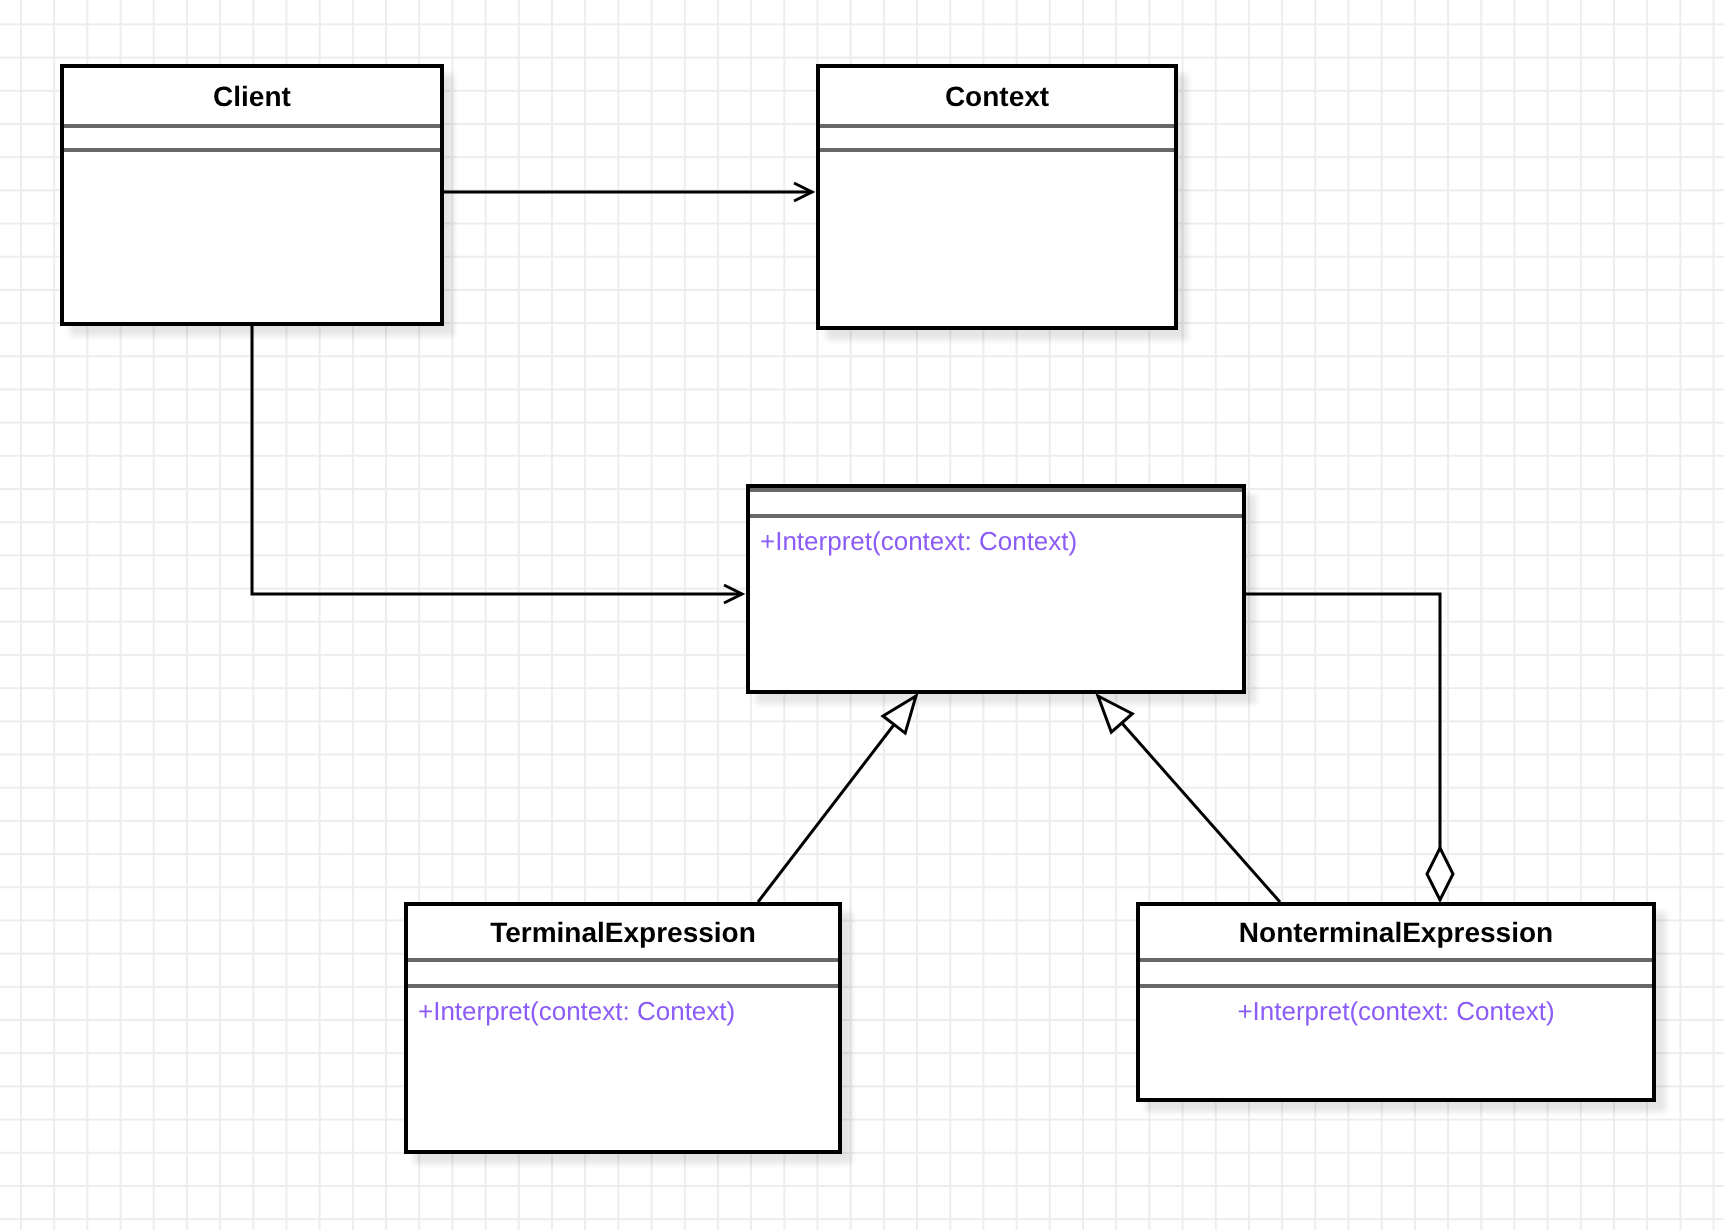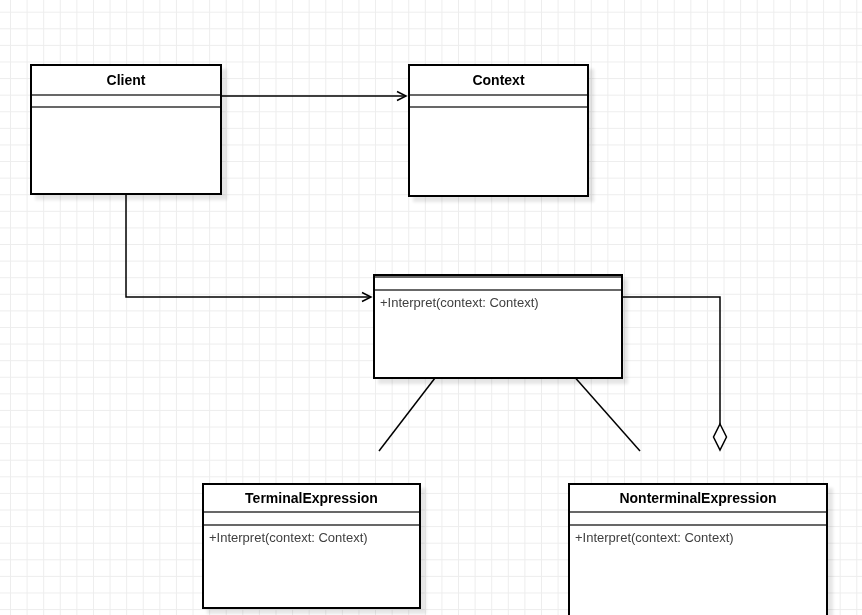--- a/index.html
+++ b/index.html
@@ -27,21 +27,20 @@
   }
 
   .uml-class {
     position: absolute;
     z-index: 2;
     background: #ffffff;
     border: 2px solid #000000;
     box-shadow: 5px 5px 3px rgba(0,0,0,0.10);
     display: flex;
     flex-direction: column;
-    margin-top: 32px;
   }
   .uml-title {
     flex: 0 0 auto;
     display: flex;
     align-items: center;
     justify-content: center;
     font-size: 14px;
     font-weight: bold;
     color: #000000;
     white-space: nowrap;
@@ -49,21 +48,21 @@
   .uml-title.abstract { font-style: italic; }
   .uml-attrs {
     flex: 0 0 auto;
     border-top: 2px solid #686868;
   }
   .uml-methods {
     flex: 1 1 auto;
     border-top: 2px solid #686868;
     padding: 4px 5px;
     font-size: 13px;
-    color: #404040;
+    color: #8b5cf6;
     white-space: nowrap;
     overflow: hidden;
   }
 
   
   .box-client      { left: 30px;  top: 32px;  width: 192px; height: 131px; }
   .box-client .uml-title { height: 28px; }
   .box-client .uml-attrs { height: 12px; }
 
   .box-context     { left: 408px; top: 32px;  width: 181px; height: 133px; }
@@ -71,21 +70,21 @@
   .box-context .uml-attrs { height: 12px; }
 
   .box-abstract    { left: 373px; top: 242px; width: 250px; height: 105px; }
   .box-abstract .uml-title { height: 25px; }
   .box-abstract .uml-attrs { height: 13px; }
 
   .box-terminal    { left: 202px; top: 451px; width: 219px; height: 126px; }
   .box-terminal .uml-title { height: 26px; }
   .box-terminal .uml-attrs { height: 13px; }
 
-  .box-nonterminal { left: 568px; top: 451px; width: 260px; height: 140px; }
+  .box-nonterminal { left: 568px; top: 451px; width: 260px; height: 100px; text-align: center; }
   .box-nonterminal .uml-title { height: 26px; }
   .box-nonterminal .uml-attrs { height: 13px; }
 </style>
 </head>
 <body>
 
 <svg class="connectors" width="862" height="615" viewBox="0 0 862 615" xmlns="http://www.w3.org/2000/svg">
   <defs>
     <marker id="openArrow" markerUnits="userSpaceOnUse" markerWidth="14" markerHeight="14" refX="12" refY="7" orient="auto">
       <path d="M3,2.5 L12,7 L3,11.5" fill="none" stroke="#000" stroke-width="1.5"></path>

